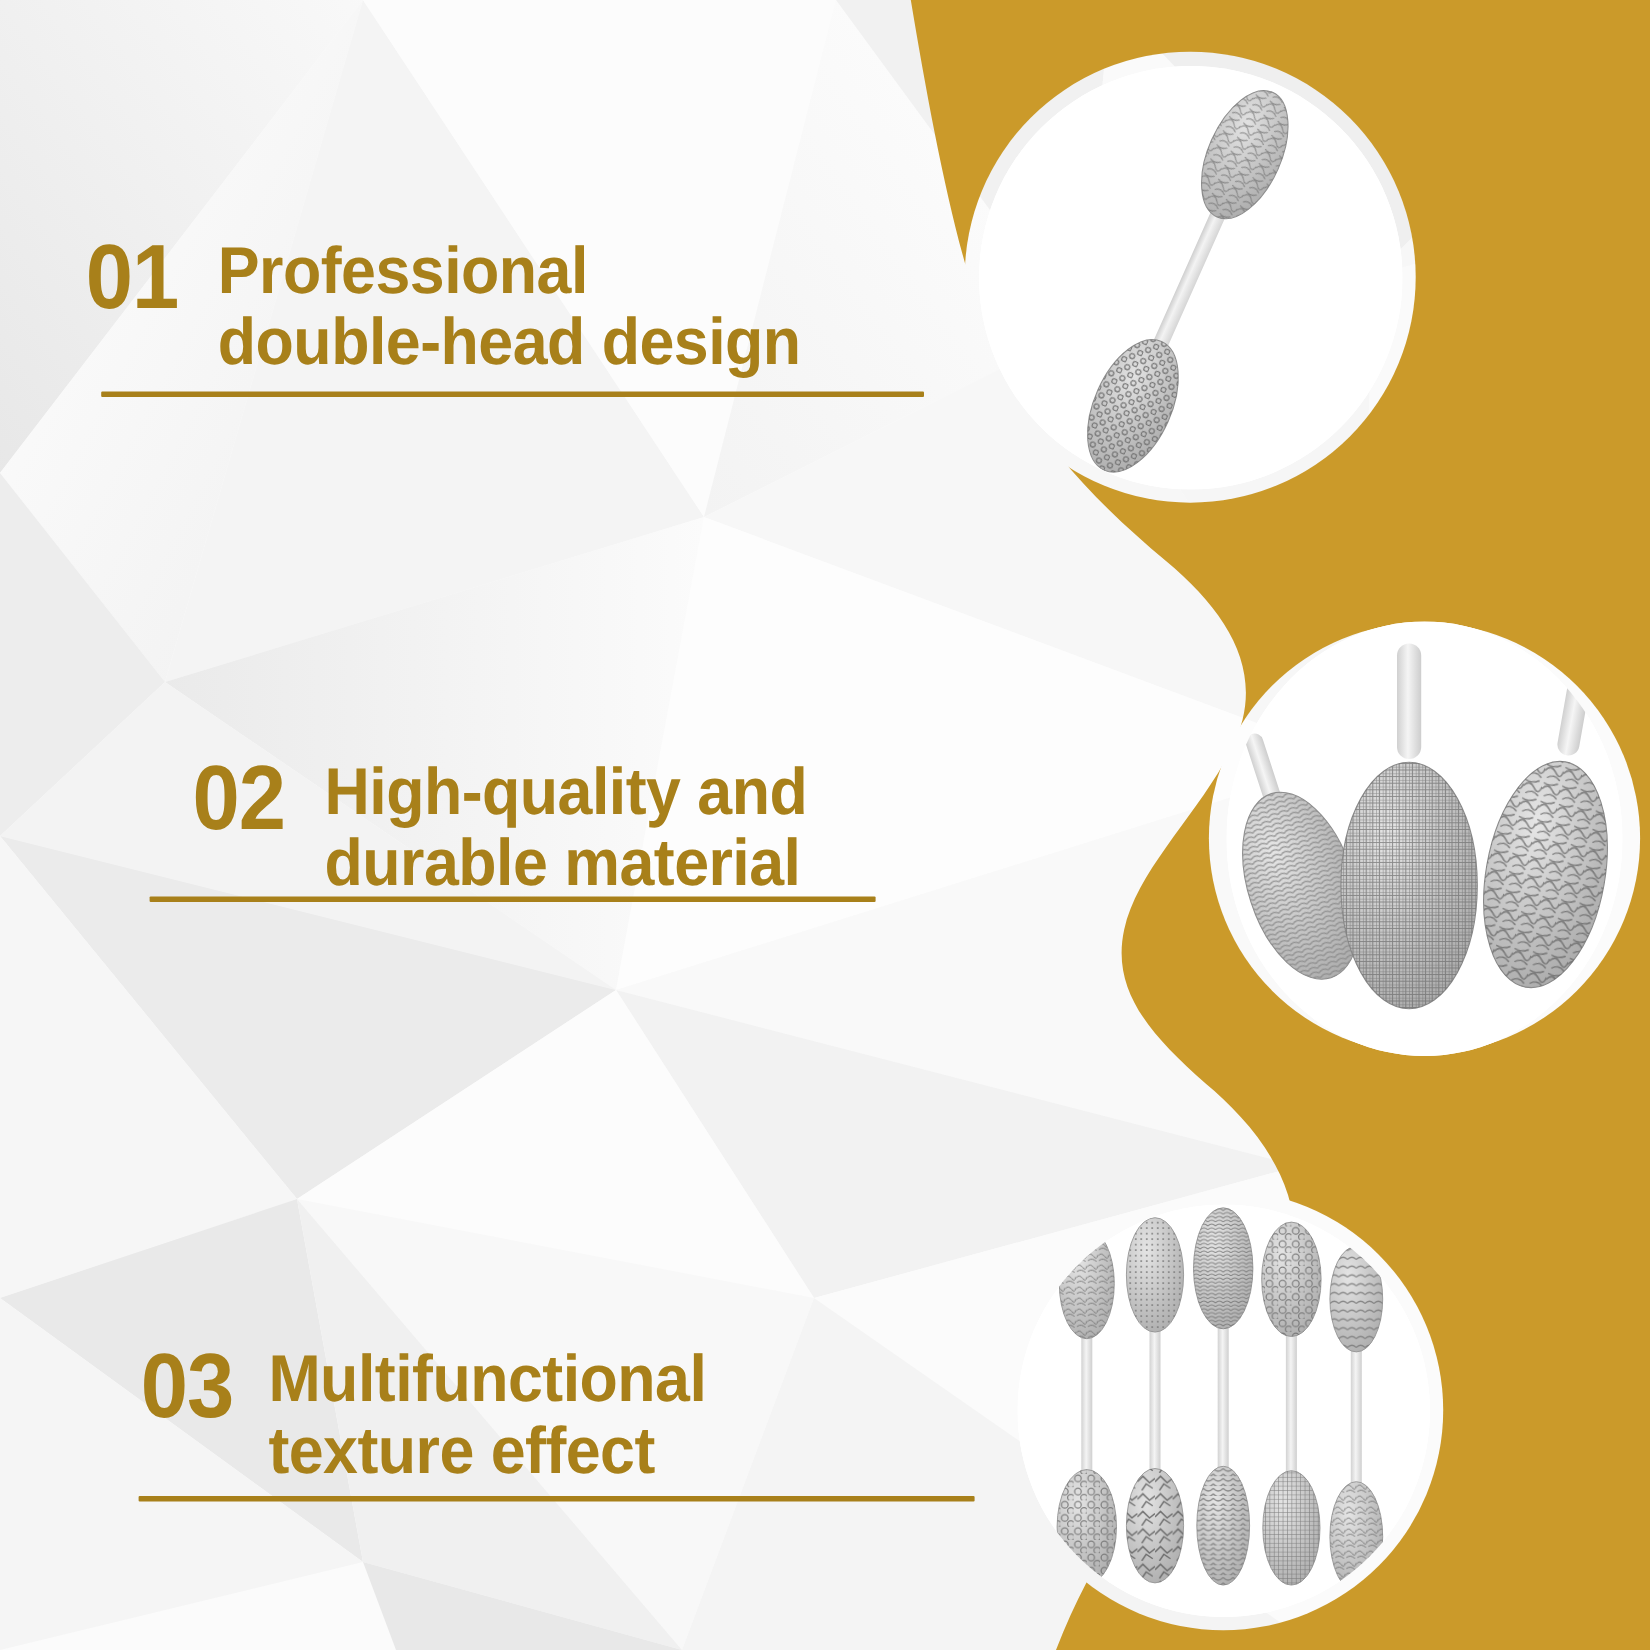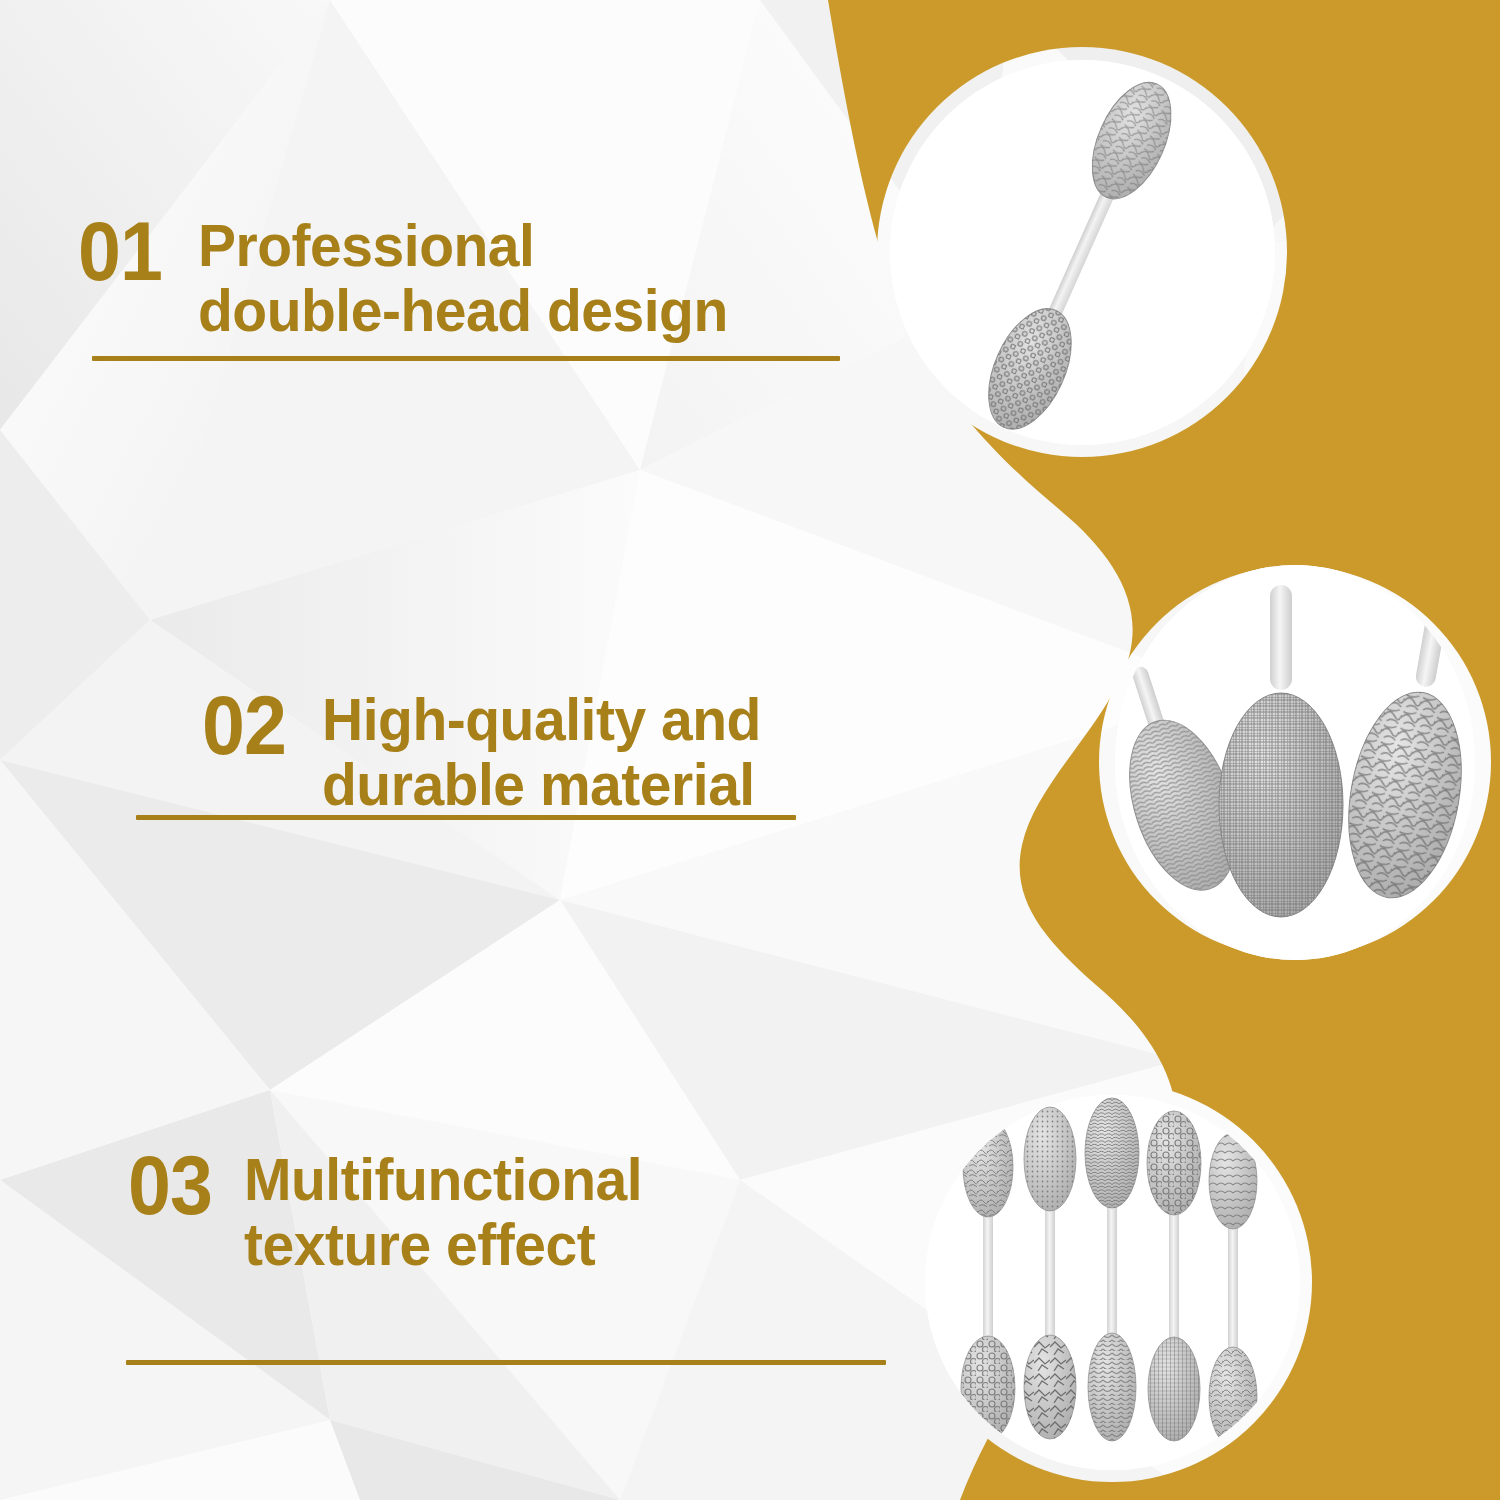--- a/index.html
+++ b/index.html
@@ -26,25 +26,25 @@
       color:#A8801A;letter-spacing:-0.5px;
       transform:scaleX(0.95);transform-origin:left top;
       white-space:pre;
   }
   .rule{position:absolute;height:5px;background:#A8801A;border-radius:1px;}
 
   #feature-1{left:78px;top:214px;}
   #feature-1 .num{margin-right:30px;}
   #rule-1{left:92px;top:356px;width:748px;}
 
-  #feature-2{left:175px;top:688px;margin-left:27px;}
+  #feature-2{left:175px;top:688px;}
   #feature-2 .num{margin-right:30px;}
   #rule-2{left:136px;top:815px;width:660px;}
 
-  #feature-3{left:128px;top:1148px;}
+  #feature-3{left:128px;top:1222px;}
   #feature-3 .num{margin-right:26px;}
   #rule-3{left:126px;top:1360px;width:760px;}
 
   
   .photo{position:absolute;border-radius:50%;background:#ffffff;overflow:hidden;}
   #photo-1{left:890px;top:60px;width:385px;height:385px;}
   #photo-2{left:1115px;top:565px;width:360px;height:395px;}
   #photo-3{left:925px;top:1095px;width:375px;height:375px;}
   .photo svg{display:block;width:100%;height:100%;}
 </style>

